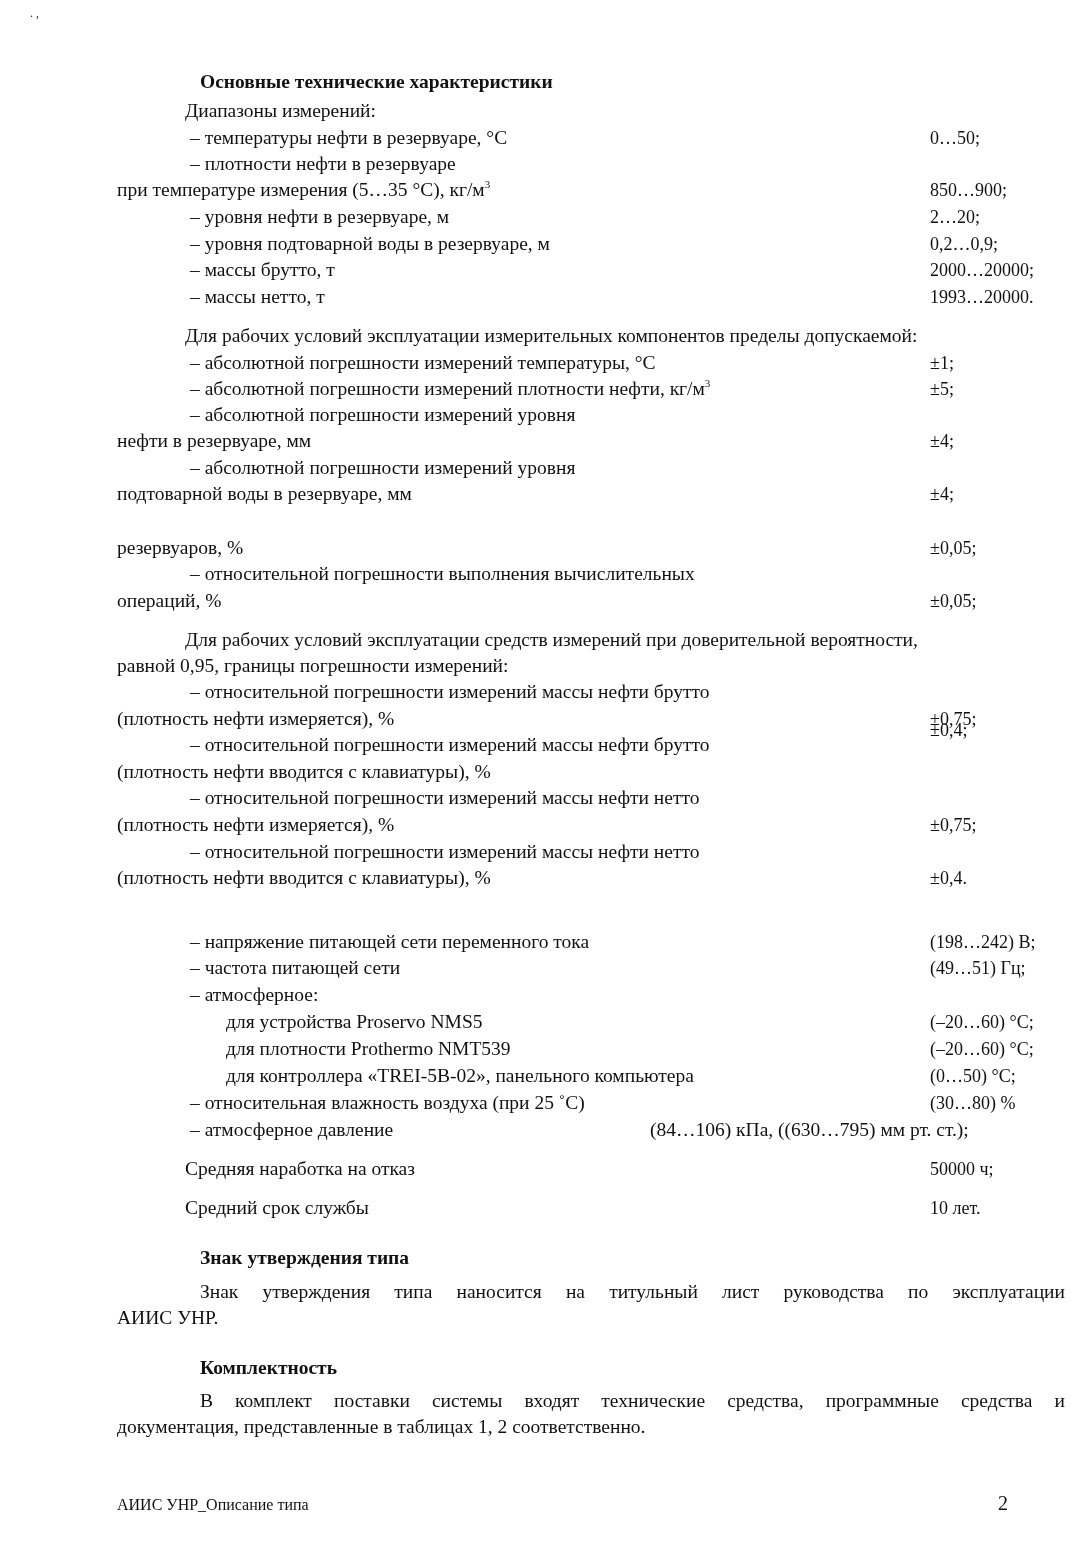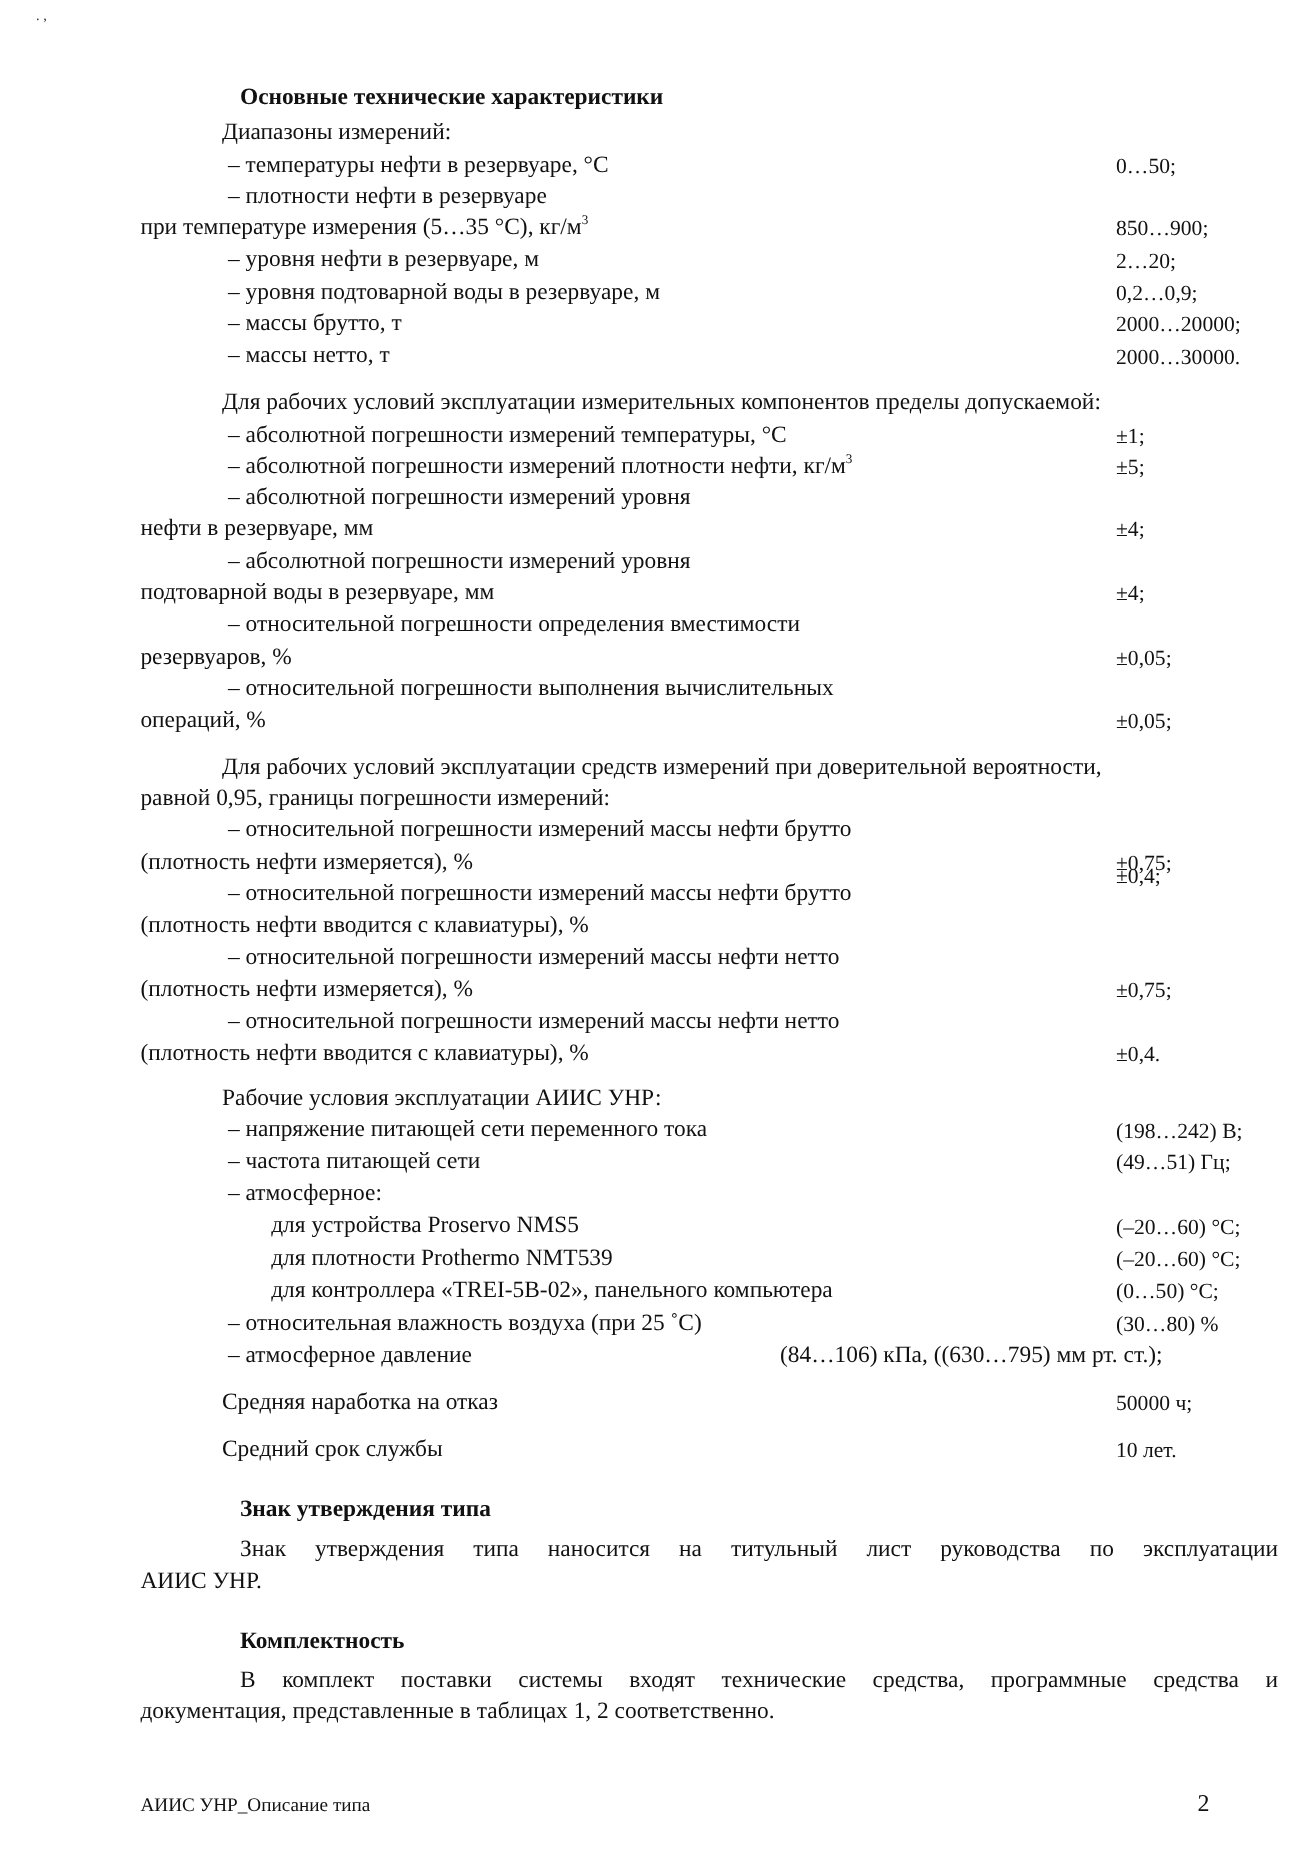--- a/index.html
+++ b/index.html
@@ -41,39 +41,38 @@
   <div class="line" style="left:190px; top:205px;">– уровня нефти в резервуаре, м</div>
   <div class="val" style="top:205px;">2…20;</div>
 
   <div class="line" style="left:190px; top:232px;">– уровня подтоварной воды в резервуаре, м</div>
   <div class="val" style="top:232px;">0,2…0,9;</div>
 
   <div class="line" style="left:190px; top:258px;">– массы брутто, т</div>
   <div class="val" style="top:258px;">2000…20000;</div>
 
   <div class="line" style="left:190px; top:285px;">– массы нетто, т</div>
-  <div class="val" style="top:285px;">2000…30000.</div>
+  <div class="val" style="top:285px;">1993…20000.</div>
 
   <div class="line" style="left:185px; top:324px;">Для рабочих условий эксплуатации измерительных компонентов пределы допускаемой:</div>
 
   <div class="line" style="left:190px; top:351px;">– абсолютной погрешности измерений температуры, °С</div>
   <div class="val" style="top:351px;">±1;</div>
 
   <div class="line" style="left:190px; top:377px;"><span>– абсолютной погрешности измерений плотности нефти, кг/м</span><sup>3</sup></div>
   <div class="val" style="top:377px;">±5;</div>
 
   <div class="line" style="left:190px; top:403px;">– абсолютной погрешности измерений уровня</div>
   <div class="line" style="left:117px; top:429px;">нефти в резервуаре, мм</div>
   <div class="val" style="top:429px;">±4;</div>
 
   <div class="line" style="left:190px; top:456px;">– абсолютной погрешности измерений уровня</div>
   <div class="line" style="left:117px; top:482px;">подтоварной воды в резервуаре, мм</div>
   <div class="val" style="top:482px;">±4;</div>
 
-  <div class="line" style="left:190px; top:509px;">– относительной погрешности определения вместимости</div>
   <div class="line" style="left:117px; top:536px;">резервуаров, %</div>
   <div class="val" style="top:536px;">±0,05;</div>
 
   <div class="line" style="left:190px; top:562px;">– относительной погрешности выполнения вычислительных</div>
   <div class="line" style="left:117px; top:589px;">операций, %</div>
   <div class="val" style="top:589px;">±0,05;</div>
 
   <div class="line" style="left:185px; top:628px;">Для рабочих условий эксплуатации средств измерений при доверительной вероятности,</div>
   <div class="line" style="left:117px; top:654px;">равной 0,95, границы погрешности измерений:</div>
 
@@ -86,21 +85,20 @@
   <div class="val" style="top:718px;">±0,4;</div>
 
   <div class="line" style="left:190px; top:786px;">– относительной погрешности измерений массы нефти нетто</div>
   <div class="line" style="left:117px; top:813px;">(плотность нефти измеряется), %</div>
   <div class="val" style="top:813px;">±0,75;</div>
 
   <div class="line" style="left:190px; top:840px;">– относительной погрешности измерений массы нефти нетто</div>
   <div class="line" style="left:117px; top:866px;">(плотность нефти вводится с клавиатуры), %</div>
   <div class="val" style="top:866px;">±0,4.</div>
 
-  <div class="line" style="left:185px; top:904px;">Рабочие условия эксплуатации АИИС УНР:</div>
 
   <div class="line" style="left:190px; top:930px;">– напряжение питающей сети переменного тока</div>
   <div class="val" style="top:930px;">(198…242) В;</div>
 
   <div class="line" style="left:190px; top:956px;">– частота питающей сети</div>
   <div class="val" style="top:956px;">(49…51) Гц;</div>
 
   <div class="line" style="left:190px; top:983px;">– атмосферное:</div>
 
   <div class="line" style="left:226px; top:1010px;">для устройства Proservo NMS5</div>

